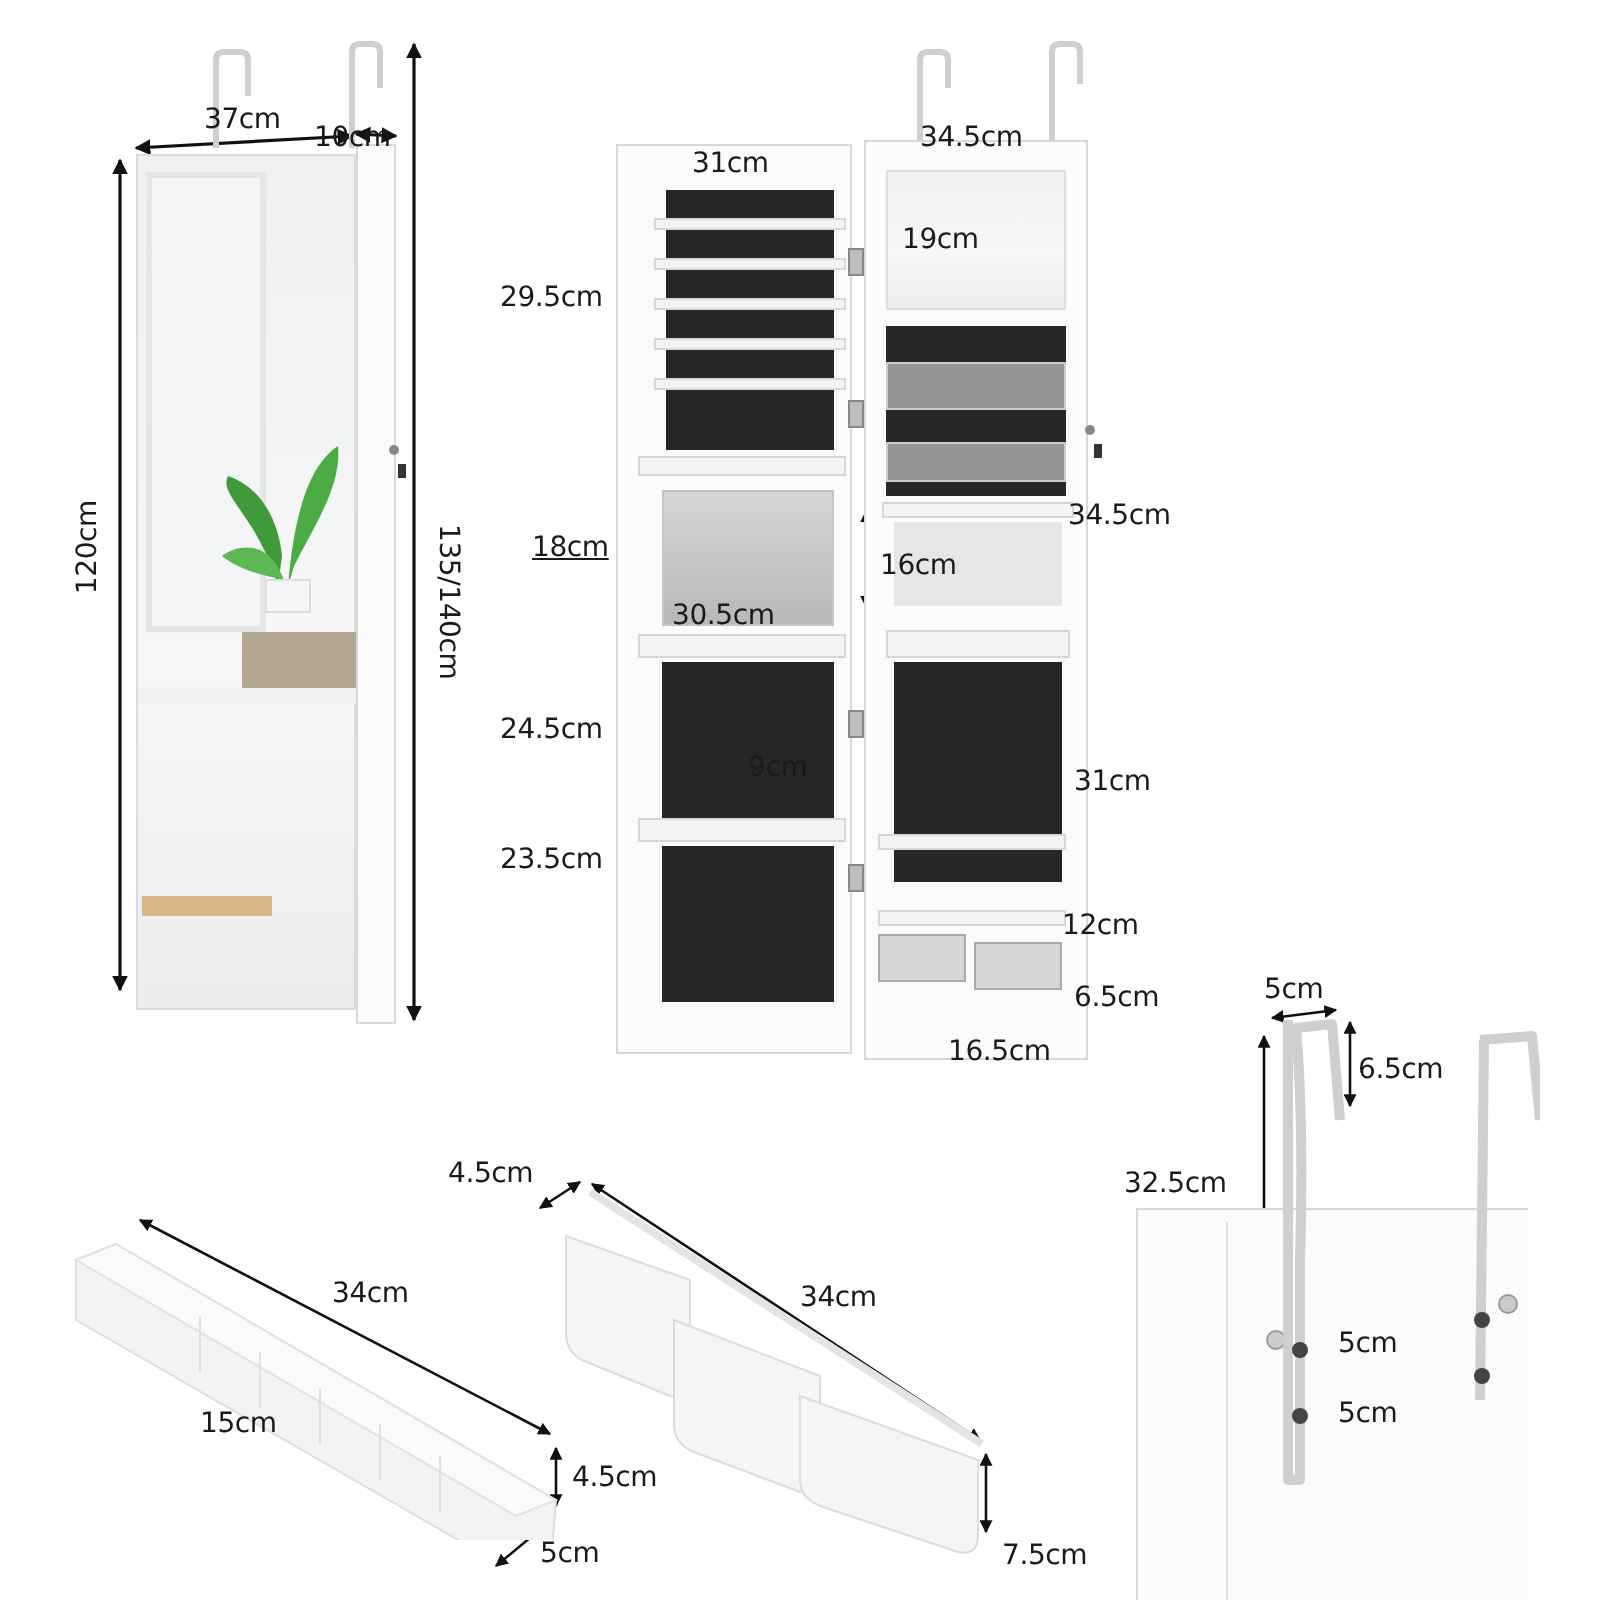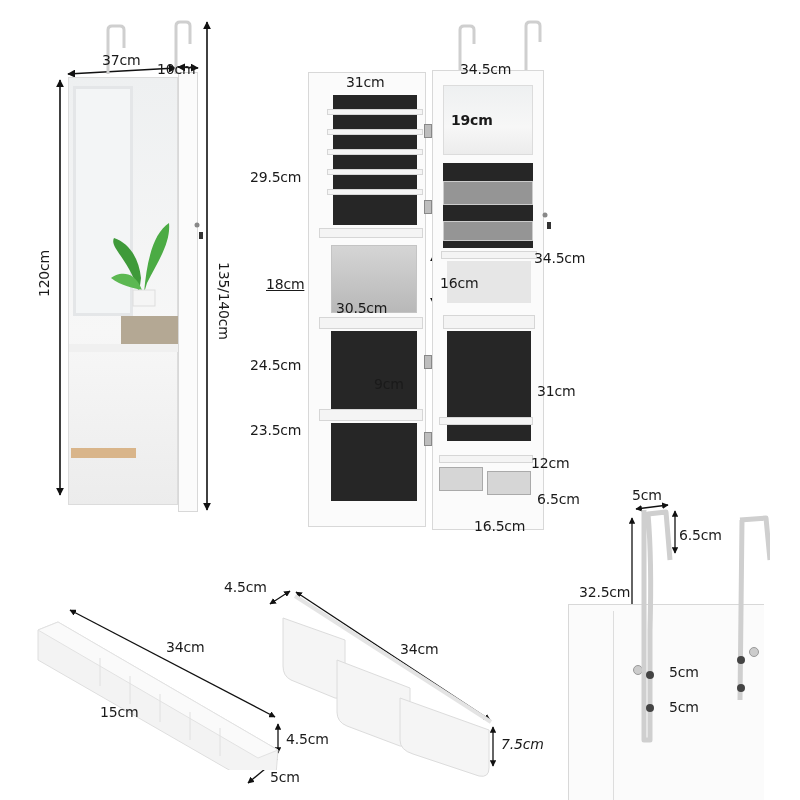--- a/index.html
+++ b/index.html
@@ -135,29 +135,29 @@
     <div class="abs" style="left:54px;top:400px;width:44px;height:24px;background:#d6d6d6;border:1px solid #aaa;"></div>
   </div>
   <div class="abs" style="left:542px;top:212px;width:10px;height:20px;">
     <svg width="10" height="20">
         <circle cx="3" cy="3" r="2.5" fill="#888"></circle>
         <rect x="5" y="10" width="4" height="7" fill="#333"></rect>
       </svg>
   </div>
 
   <div class="lbl" style="left:346px;top:74px;">31cm</div>
-  <div class="lbl" style="left:250px;top:141px;margin-top:28px;">29.5cm</div>
-  <div class="lbl" style="left:266px;top:276px;text-decoration:underline;">18cm</div>
+  <div class="lbl" style="left:250px;top:141px;">29.5cm</div>
+  <div class="lbl" style="left:266px;top:266px;text-decoration:underline;">18cm</div>
   <div class="lbl" style="left:336px;top:300px;">30.5cm</div>
   <div class="lbl" style="left:250px;top:357px;">24.5cm</div>
   <div class="lbl" style="left:374px;top:376px;">9cm</div>
   <div class="lbl" style="left:250px;top:422px;">23.5cm</div>
 
   <div class="lbl" style="left:460px;top:61px;">34.5cm</div>
-  <div class="lbl" style="left:451px;top:112px;font-weight:bold;">19cm</div>
+  <div class="lbl" style="left:451px;top:112px;">19cm</div>
   <div class="lbl" style="left:534px;top:250px;">34.5cm</div>
   <div class="lbl" style="left:440px;top:275px;">16cm</div>
   <div class="lbl" style="left:537px;top:383px;">31cm</div>
   <div class="lbl" style="left:531px;top:455px;">12cm</div>
   <div class="lbl" style="left:537px;top:491px;">6.5cm</div>
   <div class="lbl" style="left:474px;top:518px;">16.5cm</div>
 </div>
 
 <div>
   <svg class="abs" style="left:30px;top:600px;width:250px;height:170px">
@@ -177,35 +177,35 @@
 
 <div>
   <svg class="abs" style="left:275px;top:590px;width:225px;height:190px">
     <path d="M8,28 L70,50 L70,100 Q70,110 60,108 L16,90 Q8,86 8,76 Z" fill="#f5f5f5" stroke="#dcdcdc"></path>
     <path d="M62,70 L135,98 L135,148 Q135,158 125,156 L72,136 Q62,132 62,122 Z" fill="#f5f5f5" stroke="#dcdcdc"></path>
     <path d="M125,108 L214,140 L214,178 Q214,188 204,186 L138,164 Q125,160 125,150 Z" fill="#f5f5f5" stroke="#dcdcdc"></path>
     <line x1="20" y1="6" x2="216" y2="132" stroke="#e4e4e4" stroke-width="4"></line>
   </svg>
   <div class="lbl" style="left:224px;top:579px;">4.5cm</div>
   <div class="lbl" style="left:400px;top:641px;">34cm</div>
-  <div class="lbl" style="left:501px;top:736px;font-style:italic;">7.5cm</div>
+  <div class="lbl" style="left:501px;top:770px;">7.5cm</div>
 </div>
 
 <div>
   <div class="panel" style="left:568px;top:604px;width:196px;height:196px;border-right:none;border-bottom:none;">
     <div class="abs" style="left:44px;top:6px;width:152px;height:190px;border-left:1px solid #ddd;"></div>
     <div class="abs" style="left:64px;top:60px;width:10px;height:10px;border-radius:50%;background:#ccc;border:1px solid #999;"></div>
     <div class="abs" style="left:180px;top:42px;width:10px;height:10px;border-radius:50%;background:#ccc;border:1px solid #999;"></div>
   </div>
   <svg class="abs" style="left:630px;top:500px;width:140px;height:260px">
     <path d="M14,10 L14,240 L20,240 L20,130 Q22,60 18,14 L36,12 L40,60" fill="none" stroke="#cfcfcf" stroke-width="5" stroke-linejoin="round"></path>
     <path d="M112,20 L110,200 M110,20 L136,18 L140,60" fill="none" stroke="#cfcfcf" stroke-width="5" stroke-linejoin="round"></path>
     <circle cx="20" cy="175" r="4" fill="#444"></circle>
     <circle cx="20" cy="208" r="4" fill="#444"></circle>
     <circle cx="111" cy="160" r="4" fill="#444"></circle>
     <circle cx="111" cy="188" r="4" fill="#444"></circle>
   </svg>
   <div class="lbl" style="left:632px;top:487px;">5cm</div>
   <div class="lbl" style="left:679px;top:527px;">6.5cm</div>
-  <div class="lbl" style="left:562px;top:584px;margin-left:17px;">32.5cm</div>
+  <div class="lbl" style="left:562px;top:584px;">32.5cm</div>
   <div class="lbl" style="left:669px;top:664px;">5cm</div>
   <div class="lbl" style="left:669px;top:699px;">5cm</div>
 </div>
 
 </body></html>

